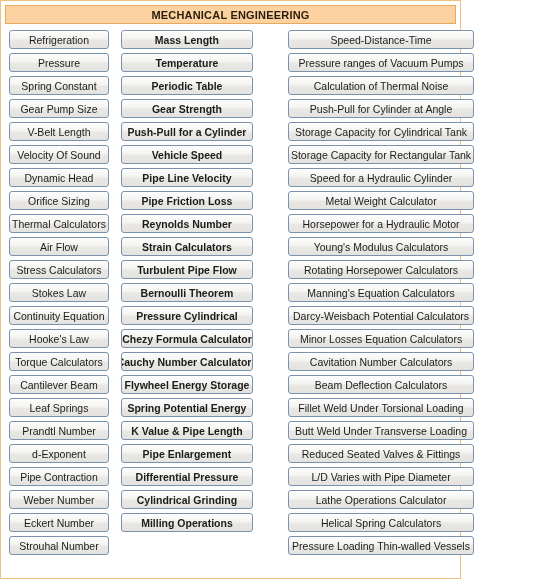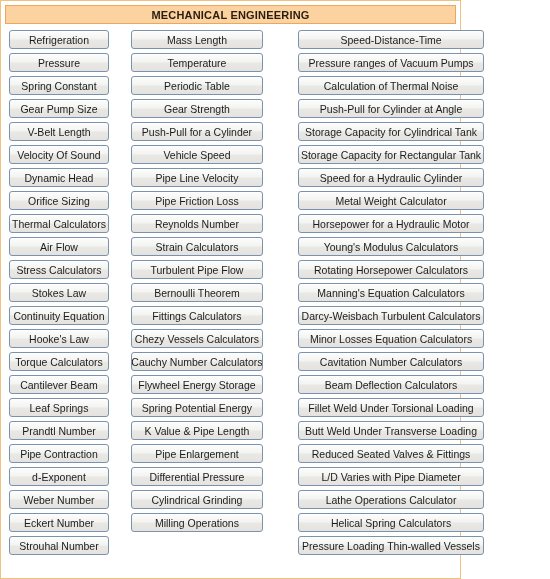--- a/index.html
+++ b/index.html
@@ -40,21 +40,21 @@
   }
   .columns {
     display: flex;
     align-items: flex-start;
   }
   .col {
     display: flex;
     flex-direction: column;
   }
   .col-0 { width: 102px; margin-left: 4px; }
-  .col-1 { width: 132px; margin-left: 22px; }
+  .col-1 { width: 132px; margin-left: 12px; font-weight: bold; }
   .col-2 { width: 187px; margin-left: 35px; }
 
   .btn {
     box-sizing: border-box;
     height: 19px;
     margin-bottom: 4px;
     border: 1px solid #7b92ac;
     border-radius: 3px;
     background: linear-gradient(to bottom, #fdfdfd 0%, #f3f3f1 48%, #e9e8e4 52%, #e4e3df 100%);
     color: #1c1c1c;
@@ -92,41 +92,41 @@
         <div class="btn">Thermal Calculators</div>
         <div class="btn">Air Flow</div>
         <div class="btn">Stress Calculators</div>
         <div class="btn">Stokes Law</div>
         <div class="btn">Continuity Equation</div>
         <div class="btn">Hooke's Law</div>
         <div class="btn">Torque Calculators</div>
         <div class="btn">Cantilever Beam</div>
         <div class="btn">Leaf Springs</div>
         <div class="btn">Prandtl Number</div>
+        <div class="btn">d-Exponent</div>
         <div class="btn">Pipe Contraction</div>
-        <div class="btn">d-Exponent</div>
         <div class="btn">Weber Number</div>
         <div class="btn">Eckert Number</div>
         <div class="btn">Strouhal Number</div>
       </div>
     <div class="col col-1">
         <div class="btn">Mass Length</div>
         <div class="btn">Temperature</div>
         <div class="btn">Periodic Table</div>
         <div class="btn">Gear Strength</div>
         <div class="btn">Push-Pull for a Cylinder</div>
         <div class="btn">Vehicle Speed</div>
         <div class="btn">Pipe Line Velocity</div>
         <div class="btn">Pipe Friction Loss</div>
         <div class="btn">Reynolds Number</div>
         <div class="btn">Strain Calculators</div>
         <div class="btn">Turbulent Pipe Flow</div>
         <div class="btn">Bernoulli Theorem</div>
-        <div class="btn">Fittings Calculators</div>
-        <div class="btn">Chezy Vessels Calculators</div>
+        <div class="btn">Pressure Cylindrical</div>
+        <div class="btn">Chezy Formula Calculator</div>
         <div class="btn">Cauchy Number Calculators</div>
         <div class="btn">Flywheel Energy Storage</div>
         <div class="btn">Spring Potential Energy</div>
         <div class="btn">K Value &amp; Pipe Length</div>
         <div class="btn">Pipe Enlargement</div>
         <div class="btn">Differential Pressure</div>
         <div class="btn">Cylindrical Grinding</div>
         <div class="btn">Milling Operations</div>
       </div>
     <div class="col col-2">
@@ -135,21 +135,21 @@
         <div class="btn">Calculation of Thermal Noise</div>
         <div class="btn">Push-Pull for Cylinder at Angle</div>
         <div class="btn">Storage Capacity for Cylindrical Tank</div>
         <div class="btn">Storage Capacity for Rectangular Tank</div>
         <div class="btn">Speed for a Hydraulic Cylinder</div>
         <div class="btn">Metal Weight Calculator</div>
         <div class="btn">Horsepower for a Hydraulic Motor</div>
         <div class="btn">Young's Modulus Calculators</div>
         <div class="btn">Rotating Horsepower Calculators</div>
         <div class="btn">Manning's Equation Calculators</div>
-        <div class="btn">Darcy-Weisbach Turbulent Calculators</div>
+        <div class="btn">Darcy-Weisbach Potential Calculators</div>
         <div class="btn">Minor Losses Equation Calculators</div>
         <div class="btn">Cavitation Number Calculators</div>
         <div class="btn">Beam Deflection Calculators</div>
         <div class="btn">Fillet Weld Under Torsional Loading</div>
         <div class="btn">Butt Weld Under Transverse Loading</div>
         <div class="btn">Reduced Seated Valves &amp; Fittings</div>
         <div class="btn">L/D Varies with Pipe Diameter</div>
         <div class="btn">Lathe Operations Calculator</div>
         <div class="btn">Helical Spring Calculators</div>
         <div class="btn">Pressure Loading Thin-walled Vessels</div>

